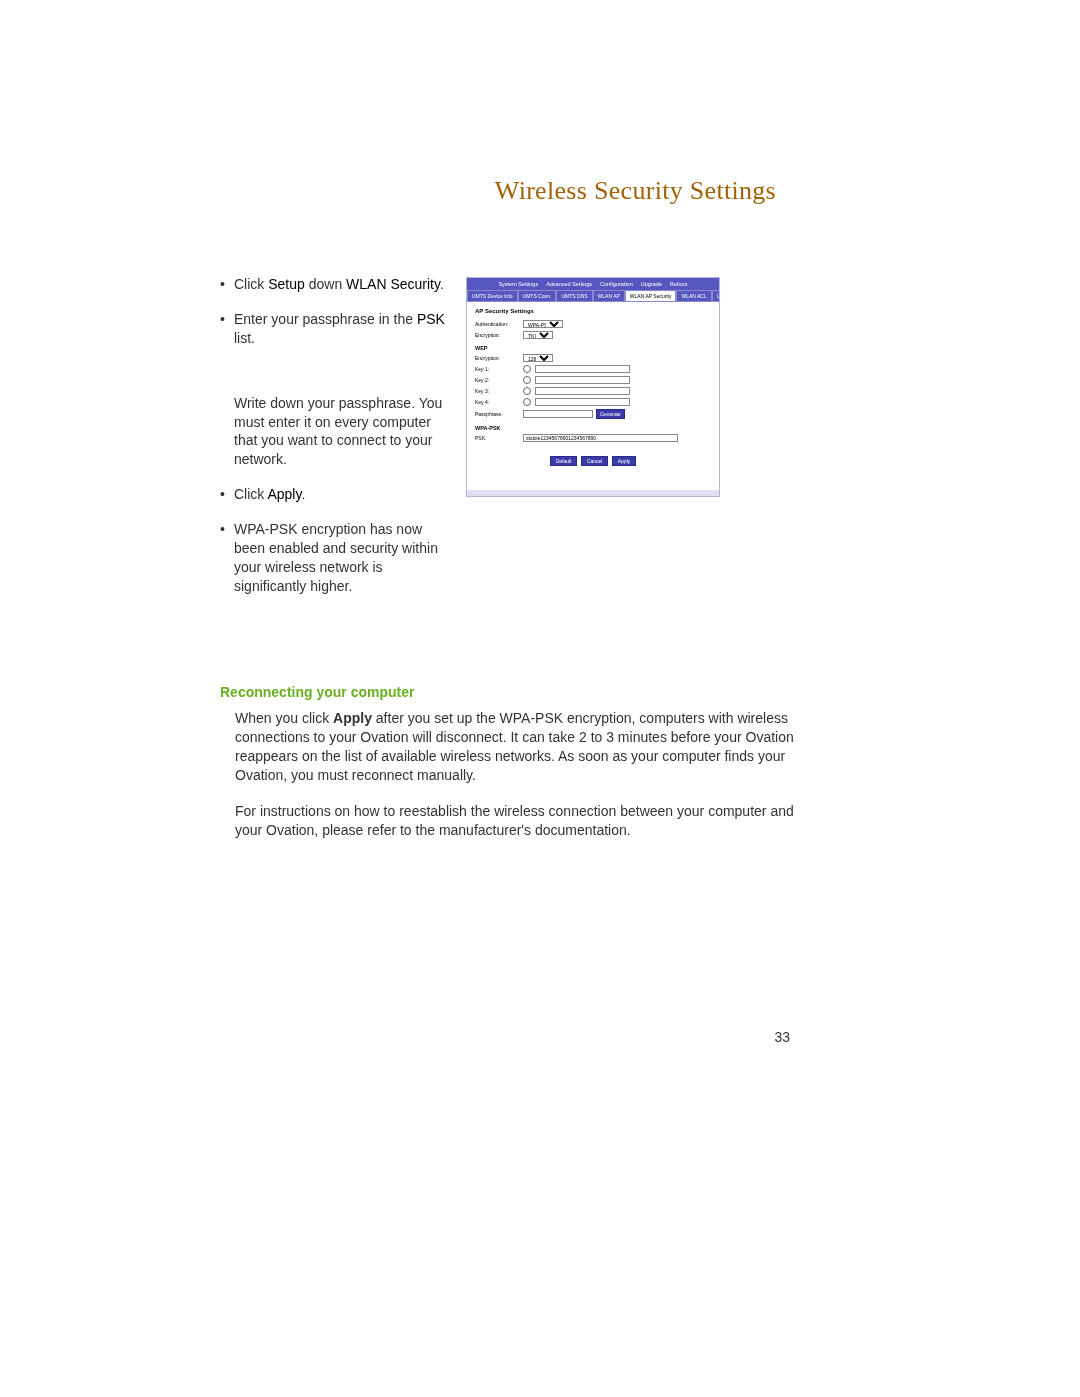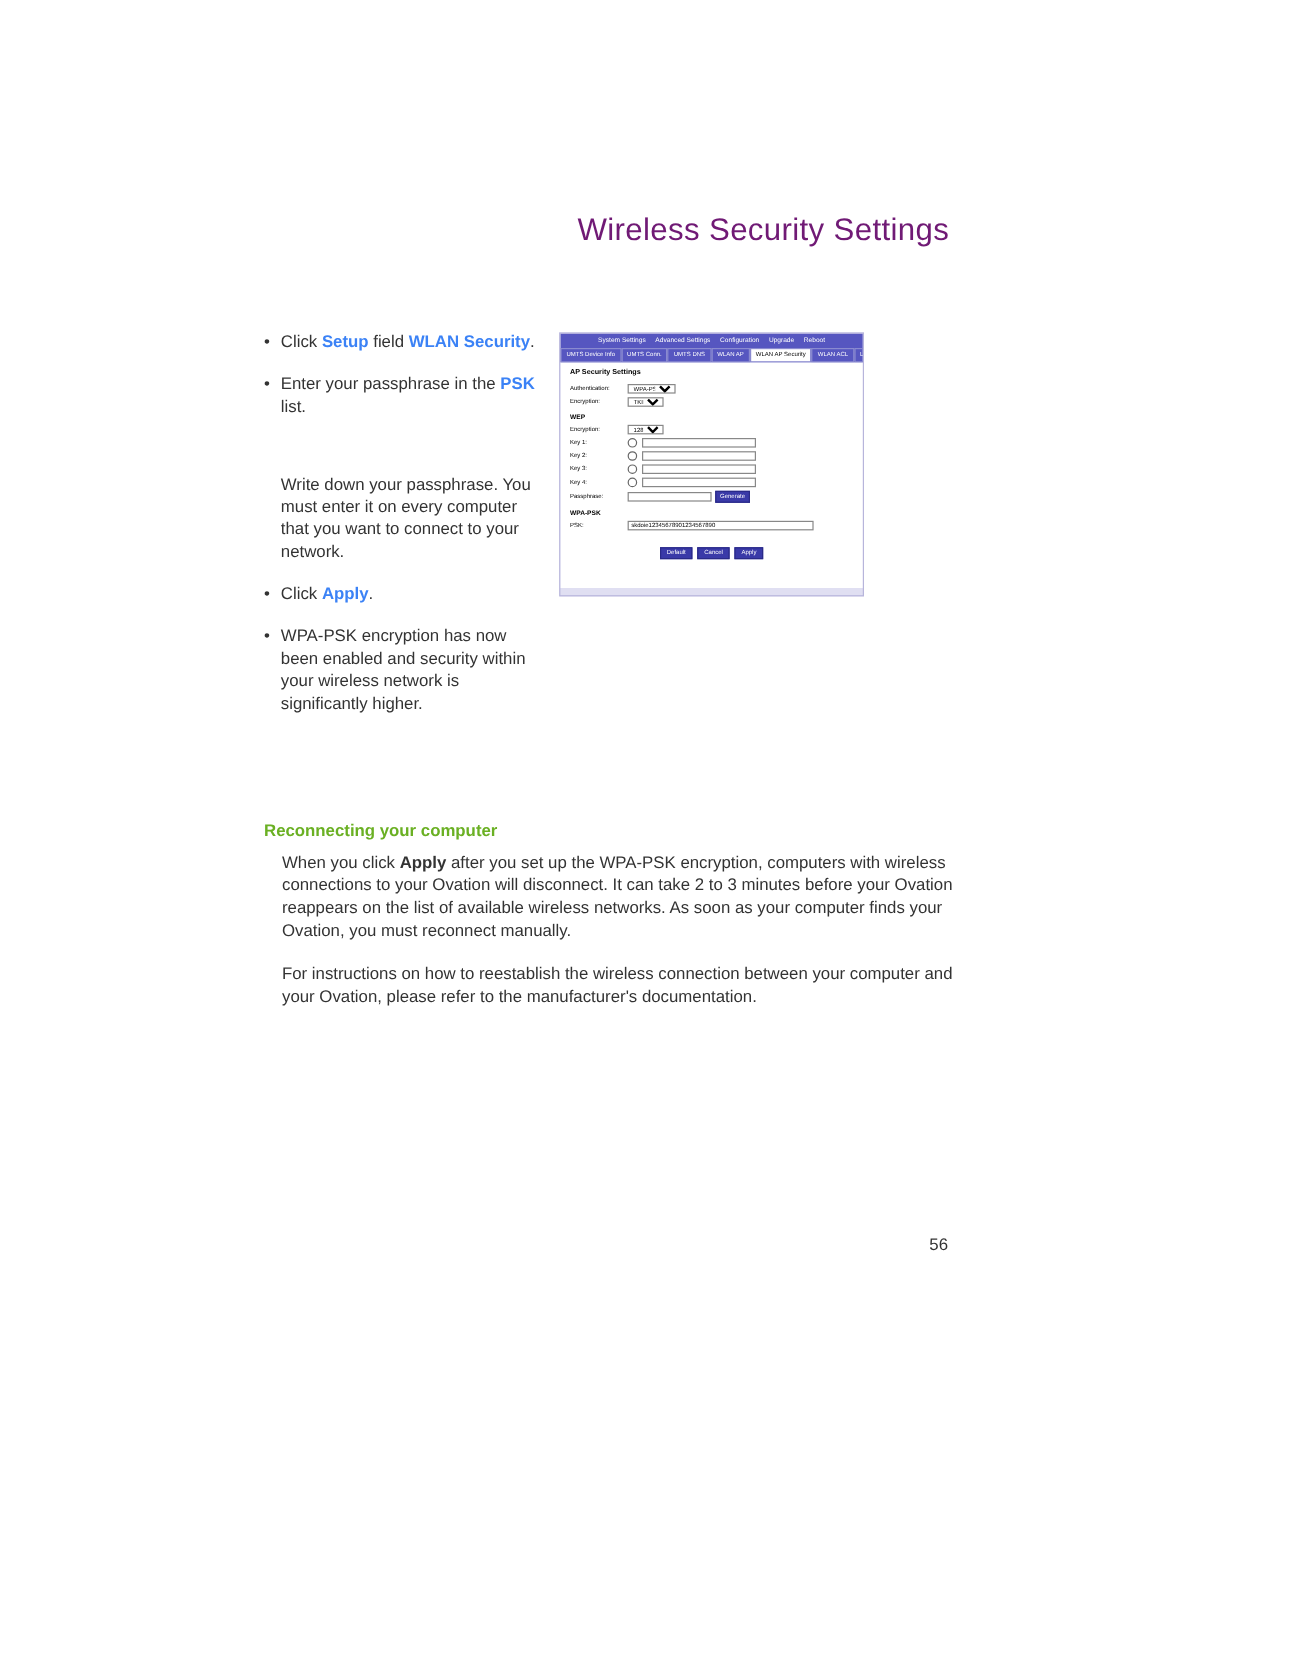--- a/index.html
+++ b/index.html
@@ -13,25 +13,26 @@
     position: relative;
   }
   .page {
     position: relative;
     width: 1080px;
     height: 1397px;
   }
   .title {
     position: absolute;
     top: 176px;
-    right: 289px;
+    right: 304px;
     font-size: 26px;
     font-weight: 300;
-    color: #701a75;
+    color: #a16207;
     letter-spacing: 0.3px;
+    font-family: Liberation Serif, serif;
   }
   .left-col {
     position: absolute;
     top: 275px;
     left: 220px;
     width: 230px;
     font-size: 14px;
     line-height: 1.35;
     color: #333;
   }
@@ -50,22 +51,22 @@
     position: absolute;
     left: 0;
     top: 0;
     color: #333;
   }
   .left-col p {
     margin: 10px 0 0 0;
     padding-left: 14px;
   }
   .green-bold {
-    color: #3b82f6;
-    font-weight: bold;
+    color: #000000;
+    font-weight: normal;
   }
   .plain-bold {
     font-weight: bold;
     color: #333;
   }
 
   
   .fig {
     position: absolute;
     top: 277px;
@@ -196,21 +197,21 @@
 </head>
 <body>
 
 <div class="page">
 
   <div class="title">Wireless Security Settings</div>
 
   <div class="left-col">
     <ul>
       <li>
-        <span>Click </span><span class="green-bold">Setup</span><span> field </span><span class="green-bold">WLAN Security</span><span>.</span>
+        <span>Click </span><span class="green-bold">Setup</span><span> down </span><span class="green-bold">WLAN Security</span><span>.</span>
       </li>
       <li>
         <span>Enter your passphrase in the </span><span class="green-bold">PSK</span><span> list.</span>
         <p style="padding-left:0;margin-top:46px;">Write down your passphrase. You must enter it on every computer that you want to connect to your network.</p>
       </li>
       <li>
         <span>Click </span><span class="green-bold">Apply</span><span>.</span>
       </li>
       <li>
         <span>WPA-PSK encryption has now been enabled and security within your wireless network is significantly higher.</span>
@@ -289,15 +290,15 @@
   </div>
 
   <div class="lower">
     <h3>Reconnecting your computer</h3>
     <p>
       <span>When you click </span><span class="plain-bold">Apply</span><span> after you set up the WPA-PSK encryption, computers with wireless connections to your Ovation will disconnect. It can take 2 to 3 minutes before your Ovation reappears on the list of available wireless networks. As soon as your computer finds your Ovation, you must reconnect manually.</span>
     </p>
     <p>For instructions on how to reestablish the wireless connection between your computer and your Ovation, please refer to the manufacturer's documentation.</p>
   </div>
 
-  <div class="pagenum">56</div>
+  <div class="pagenum">33</div>
 
 </div>
 
 </body></html>

